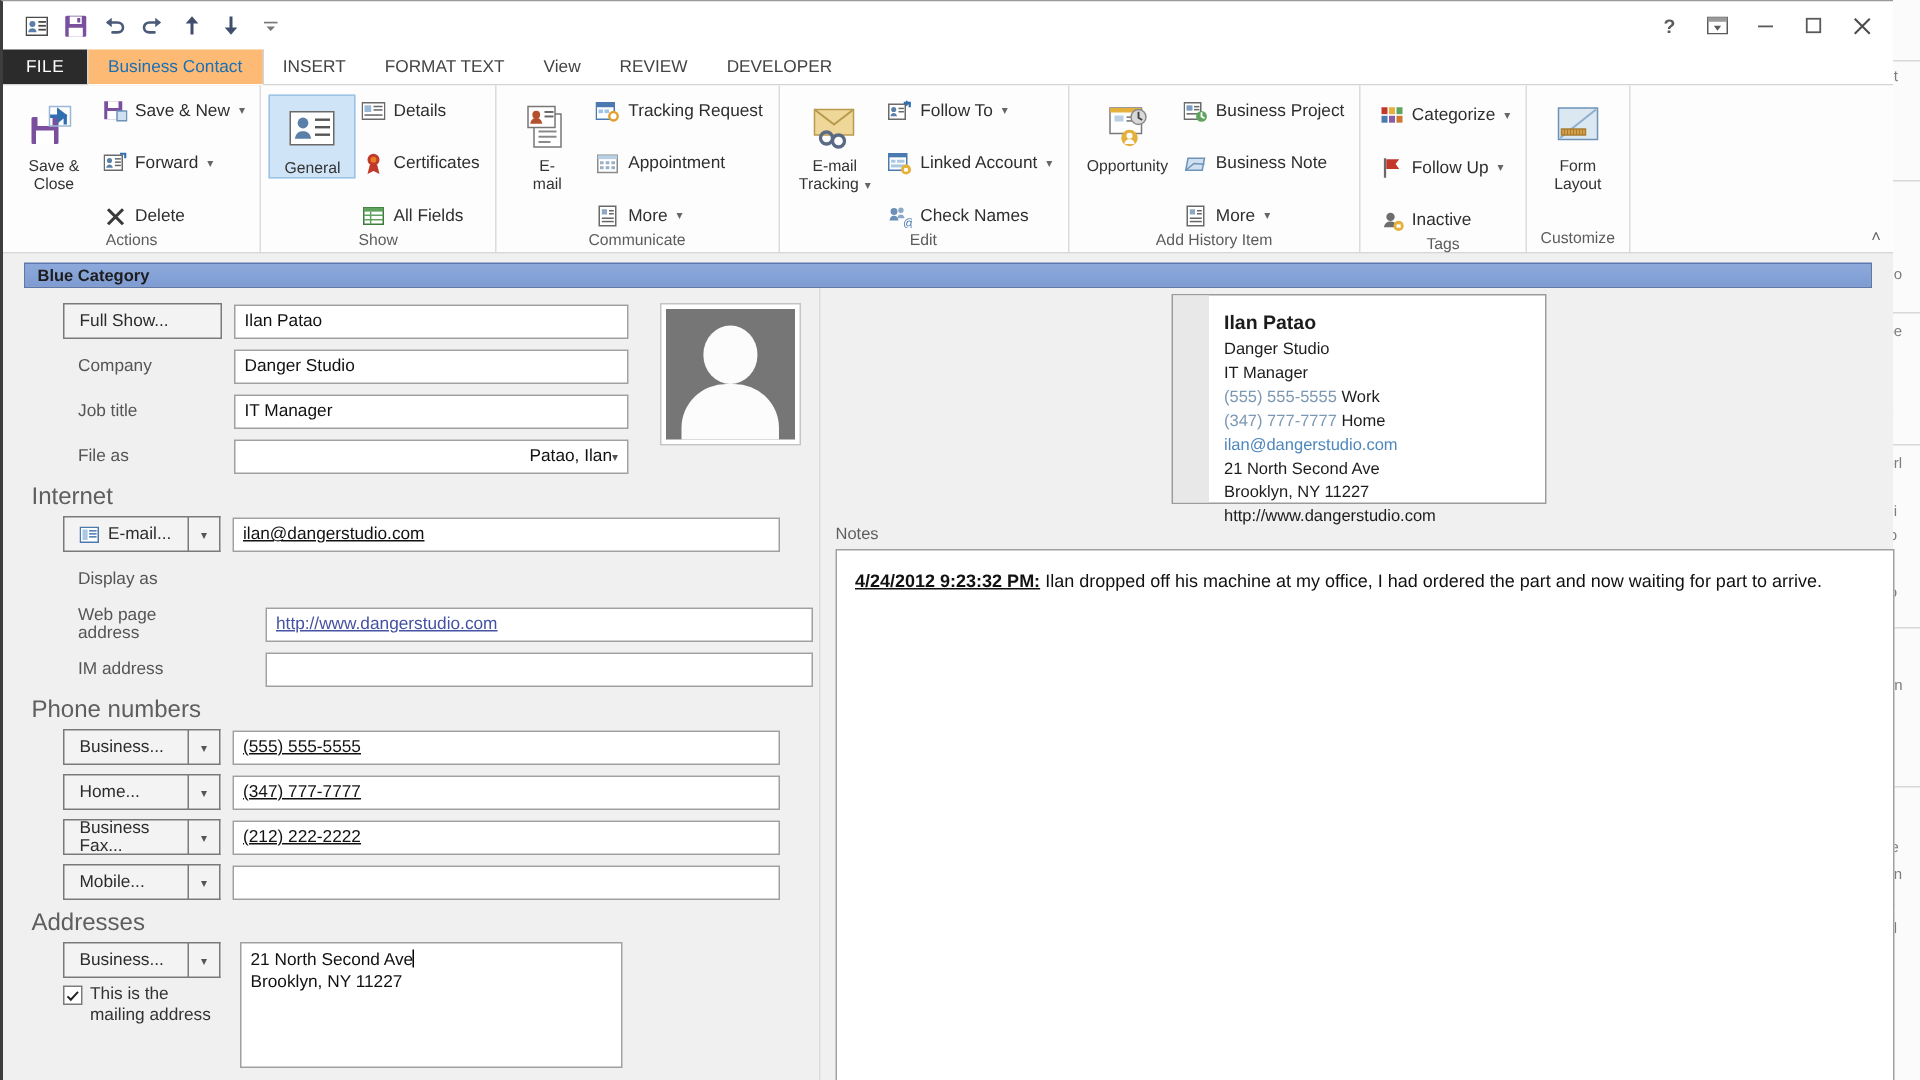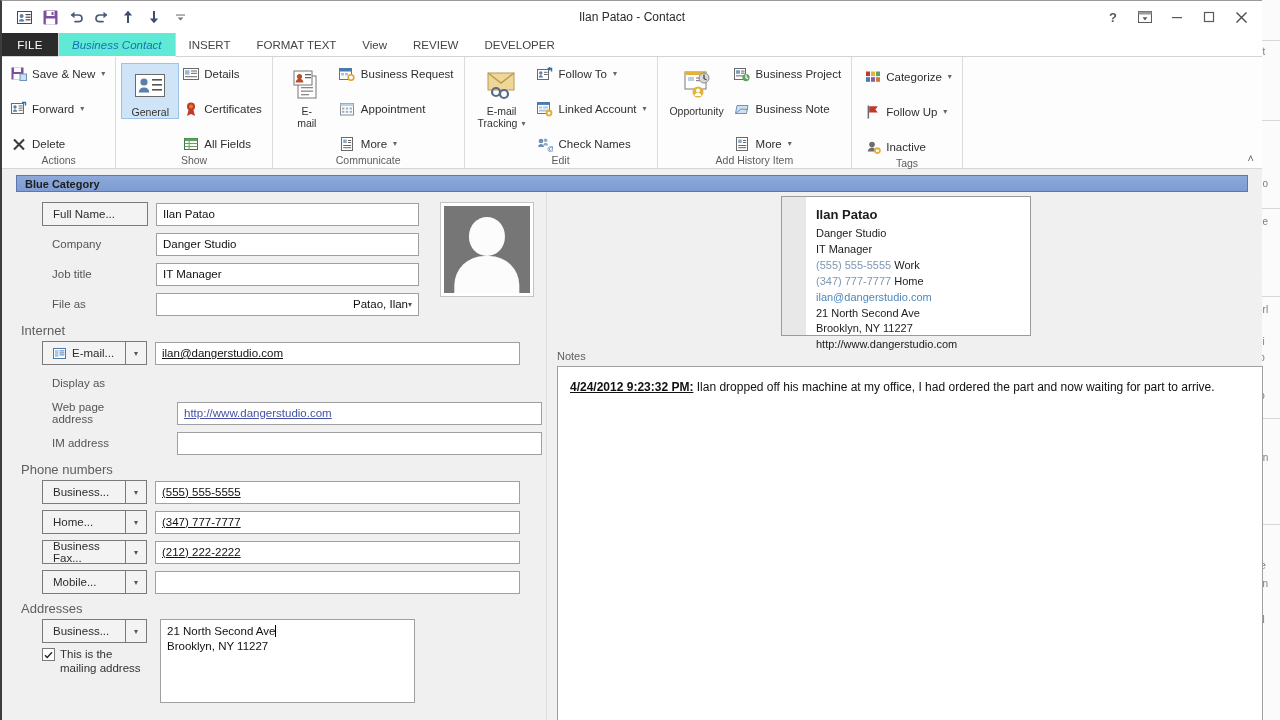--- a/index.html
+++ b/index.html
@@ -63,23 +63,23 @@
   .tab-file {
     background: #2b2b2b; color: #ffffff; font-size: 11.5px;
     display: flex; align-items: center; justify-content: center;
     width: 56px; letter-spacing: .3px;
   }
   .tab {
     display: flex; align-items: center; padding: 0 13px;
     font-size: 11.5px; color: #444; white-space: nowrap;
   }
   .tab.active {
-    color: #1a6fb5; background: #5eead4;
+    color: #1a6fb5; background: #fdba74;
     border: 1px solid #d4d4d4; border-bottom: 1px solid #ffffff;
-    margin-bottom: -1px; border-top: none; font-style: italic;
+    margin-bottom: -1px; border-top: none;
   }
 
   
   .ribbon {
     height: 112px; background: #fdfdfd; border-bottom: 1px solid #d6d6d6;
     display: flex; align-items: stretch; position: relative;
   }
   .rgroup {
     display: flex; flex-direction: column; justify-content: space-between;
     border-right: 1px solid #dcdcdc; padding: 3px 5px 0 5px;
@@ -119,21 +119,21 @@
     padding-left: 8px; font-size: 11px; color: #1d1d1d; font-weight: bold;
   }
 
   
   .body {
     display: flex; background: #f0f0f0; height: 556px; position: relative;
   }
   .left-pane { width: 545px; padding: 10px 0 0 14px; position: relative; border-right: 1px solid #dcdcdc; }
   .right-pane { flex: 1; padding: 10px 14px 0 10px; position: relative; }
 
-  .section-label { font-size: 13px; color: #5e5e5e; margin: 7px 0 3px 5px; }
+  .section-label { font-size: 16px; color: #5e5e5e; margin: 7px 0 3px 5px; }
 
   .row { display: flex; align-items: center; margin-bottom: 6px; }
   .lbl-btn {
     width: 106px; height: 24px; background: #f3f3f3; border: 1px solid #7a7a7a;
     font-size: 11.5px; color: #2c2c2c; display: flex; align-items: center; padding-left: 10px;
     margin-left: 26px;
   }
   .lbl-plain {
     width: 106px; height: 24px; font-size: 11.5px; color: #555;
     display: flex; align-items: center; padding-left: 10px; margin-left: 26px;
@@ -285,21 +285,20 @@
               <path d="M6 13.2 1.8 8.4h8.4z" fill="#3f4e6b"></path>
             </svg>
         </div>
         <div class="qat-btn">
           <svg width="11" height="11" viewBox="0 0 11 11">
               <rect x="1" y="2.5" width="9" height="1.1" fill="#777"></rect>
               <path d="M2.6 5.6 5.5 8.6 8.4 5.6z" fill="#777"></path>
             </svg>
         </div>
       </div>
-      <div class="win-title">Ilan Patao - Contact</div>
       <div class="win-ctrls">
         <div class="win-ctrl">
             <span style="font-weight:bold;font-size:13px">?</span>
           </div>
         <div class="win-ctrl">
           <svg width="14" height="12" viewBox="0 0 14 12">
               <rect x="0.5" y="0.5" width="13" height="11" fill="none" stroke="#5a5a5a"></rect>
               <rect x="0.5" y="0.5" width="13" height="3" fill="#9a9a9a"></rect>
               <path d="M7 9.5 4.6 6.2h4.8z" fill="#5a5a5a"></path>
             </svg>
@@ -329,20 +328,35 @@
       <div class="tab">FORMAT TEXT</div>
       <div class="tab">View</div>
       <div class="tab">REVIEW</div>
       <div class="tab">DEVELOPER</div>
     </div>
 
     <div class="ribbon">
 
       <div class="rgroup">
         <div class="rgroup-body">
+          <div class="big-btn">
+            <span class="glyph">
+              <svg width="34" height="34" viewBox="0 0 34 34">
+                  <rect x="2" y="10" width="18" height="18" rx="1" fill="#7a4f9e"></rect>
+                  <rect x="6" y="10" width="10" height="6" fill="#fff"></rect>
+                  <rect x="5" y="19" width="12" height="9" fill="#fff"></rect>
+                  <path d="M16 3h12v12" fill="none"></path>
+                  <path d="M14 9.5h10.5v5.5" stroke="#2f6fb0" stroke-width="2.2" fill="none"></path>
+                  <path d="M19 3.5l7 5.5-7 5.5z" fill="#2f6fb0"></path>
+                  <rect x="14" y="3" width="14" height="13" fill="none" stroke="#9ab8d6"></rect>
+                </svg>
+            </span>
+            <span>Save &amp;</span>
+            <span>Close</span>
+          </div>
           <div class="small-col">
             <div class="small-btn">
               <span class="glyph">
                 <svg width="16" height="16" viewBox="0 0 16 16">
                     <rect x="0.5" y="1.5" width="12" height="12" fill="#7a4f9e"></rect>
                     <rect x="3" y="1.5" width="7" height="4.5" fill="#fff"></rect>
                     <rect x="2.5" y="8" width="8" height="5.5" fill="#fff"></rect>
                     <rect x="9" y="8" width="6.5" height="6.5" fill="#cfe0f0" stroke="#6f93b8"></rect>
                   </svg>
               </span>
@@ -456,21 +470,21 @@
               <span class="glyph">
                 <svg width="16" height="16" viewBox="0 0 16 16">
                     <rect x="0.5" y="2.5" width="12" height="11" fill="#fff" stroke="#4a7ab0"></rect>
                     <rect x="0.5" y="2.5" width="12" height="3" fill="#4a7ab0"></rect>
                     <rect x="2" y="7" width="3" height="2.4" fill="#9bc4e8"></rect>
                     <rect x="6" y="7" width="3" height="2.4" fill="#9bc4e8"></rect>
                     <circle cx="12" cy="11.5" r="3.6" fill="#e0a02e"></circle>
                     <circle cx="12" cy="11.5" r="2" fill="#fff"></circle>
                   </svg>
               </span>
-              <span>Business Request</span>
+              <span>Tracking Request</span>
             </div>
             <div class="small-btn">
               <span class="glyph">
                 <svg width="16" height="16" viewBox="0 0 16 16">
                     <rect x="1.5" y="2.5" width="13" height="11.5" fill="#fff" stroke="#8a8a8a"></rect>
                     <rect x="1.5" y="2.5" width="13" height="2.6" fill="#b9cfe4"></rect>
                     <g fill="#9ab0c4">
                       <rect x="3" y="6.5" width="2.4" height="2"></rect>
                       <rect x="6.8" y="6.5" width="2.4" height="2"></rect>
                       <rect x="10.6" y="6.5" width="2.4" height="2"></rect>
@@ -664,34 +678,53 @@
                     <rect x="11" y="10.6" width="2.8" height="2.2" fill="#fff"></rect>
                   </svg>
               </span>
               <span>Inactive</span>
             </div>
           </div>
         </div>
         <div class="rgroup-label">Tags</div>
       </div>
 
+      <div class="rgroup">
+        <div class="rgroup-body">
+          <div class="big-btn">
+            <span class="glyph">
+              <svg width="34" height="32" viewBox="0 0 34 32">
+                  <rect x="4" y="3" width="26" height="21" fill="#dbe8f2" stroke="#6f93b8"></rect>
+                  <path d="M5 23 29 4" stroke="#8fb0cc" stroke-width="1.4"></path>
+                  <rect x="6" y="17" width="16" height="4" fill="#d9a34a" stroke="#a87d33"></rect>
+                  <g stroke="#a87d33" stroke-width=".8">
+                    <path d="M8 17v4M10 17v4M12 17v4M14 17v4M16 17v4M18 17v4M20 17v4"></path>
+                  </g>
+                </svg>
+            </span>
+            <span>Form</span>
+            <span>Layout</span>
+          </div>
+        </div>
+        <div class="rgroup-label">Customize</div>
+      </div>
 
       <div class="ribbon-collapse">˄</div>
     </div>
 
     <div class="catbar-wrap">
       <div class="catbar">Blue Category</div>
     </div>
 
     <div class="body">
 
       <div class="left-pane">
 
         <div class="row">
-          <div class="lbl-btn">Full Name...</div>
+          <div class="lbl-btn">Full Show...</div>
           <div class="fld w-name">Ilan Patao</div>
         </div>
         <div class="row">
           <div class="lbl-plain">Company</div>
           <div class="fld w-name">Danger Studio</div>
         </div>
         <div class="row">
           <div class="lbl-plain">Job title</div>
           <div class="fld w-name">IT Manager</div>
         </div>

